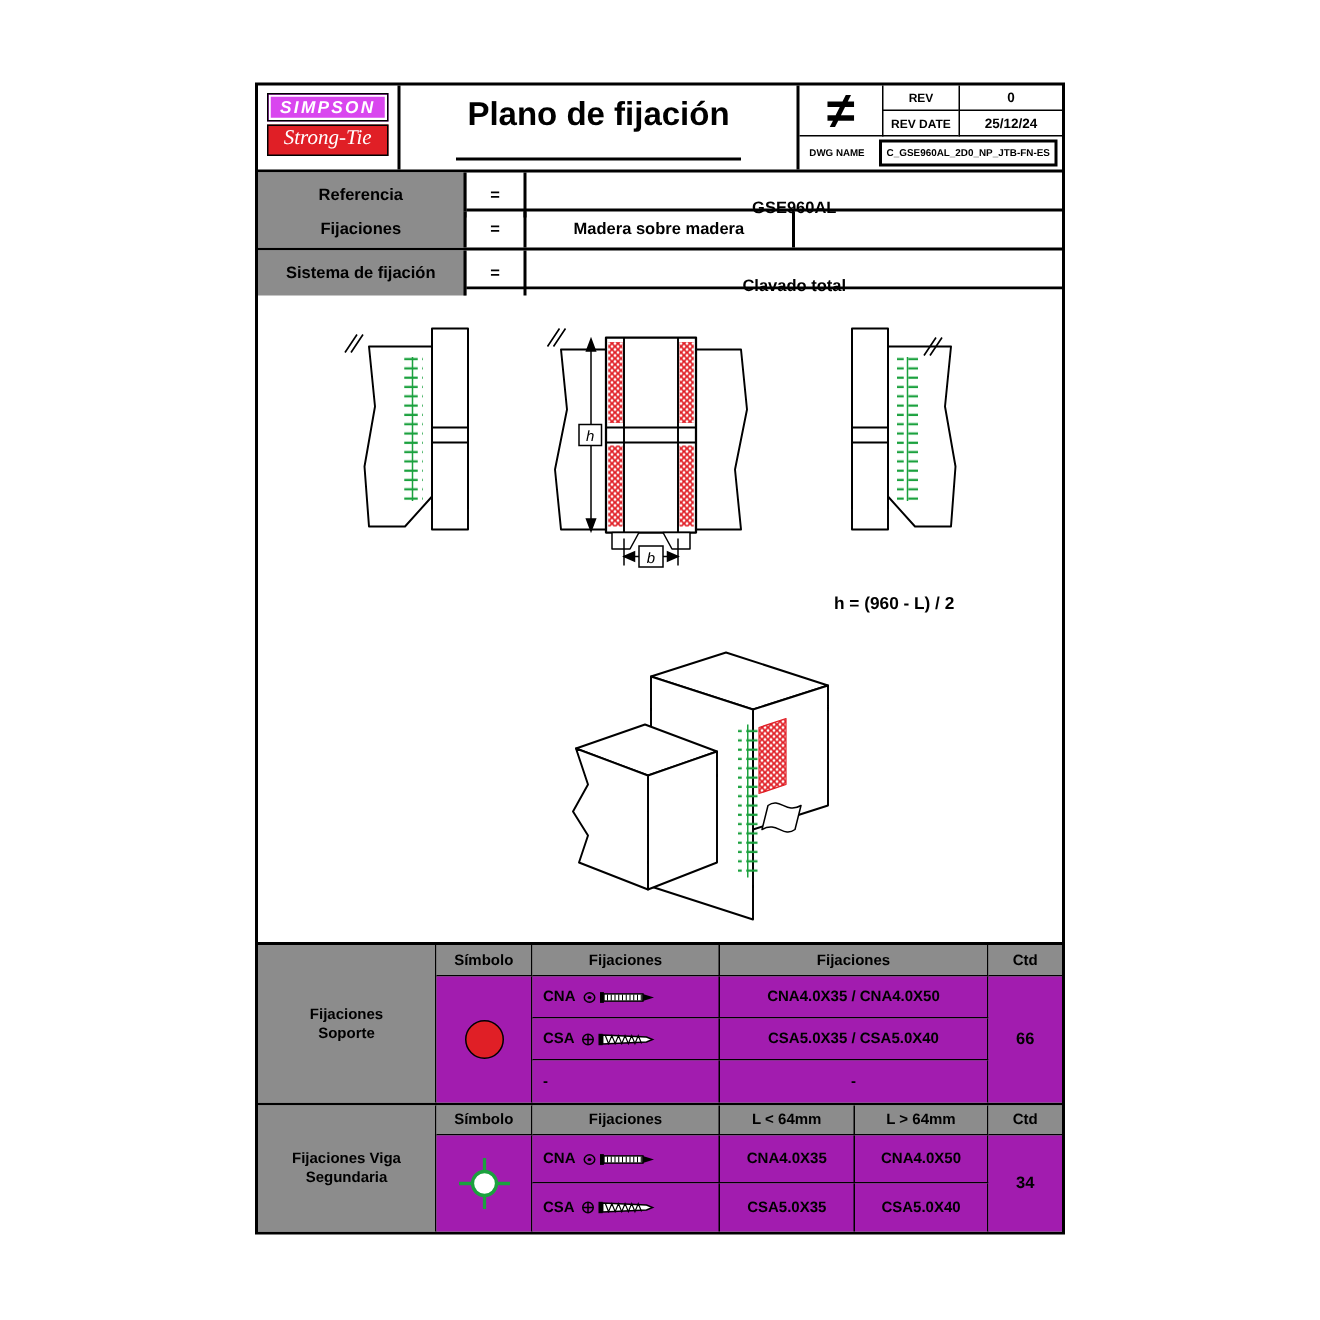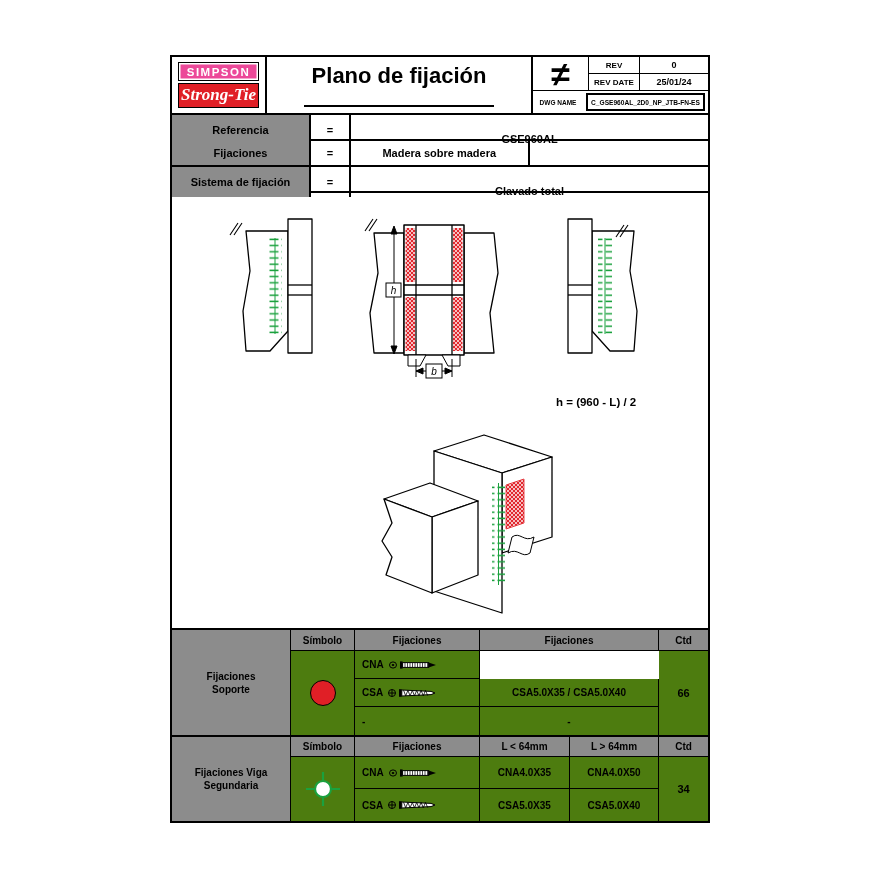--- a/index.html
+++ b/index.html
@@ -5,25 +5,25 @@
   * { margin:0; padding:0; box-sizing:border-box; }
   html,body { width:880px; height:880px; background:#fff; overflow:hidden;
               font-family:"Liberation Sans", sans-serif; color:#000; }
   body { position:relative; }
 
   .sheet { position:absolute; left:170px; top:55px; width:540px; border:2px solid #000; background:#fff; }
 
   
   .hdr { display:grid; grid-template-columns:95px 1fr 177px; height:58px; border-bottom:2px solid #000; }
   .logo-cell { border-right:2px solid #000; padding:5px 6px 4px; display:flex; flex-direction:column; gap:2px; }
-  .logo-simpson { background:#ec4899; color:#fff; font-weight:bold; font-size:11.5px; letter-spacing:1.5px;
-                  text-align:center; padding:3px 0 2px; box-shadow:inset 0 0 0 1.5px #fff; border:1px solid #000; }
+  .logo-simpson { background:#d946ef; color:#fff; font-weight:bold; font-size:11.5px; letter-spacing:1.5px;
+                  text-align:center; padding:3px 0 2px; box-shadow:inset 0 0 0 1.5px #fff; border:1px solid #000;font-style:italic; }
   .logo-strongtie { background:var(--brand-red,#e01f26); color:#fff; border:1px solid #000;
-                    font-family:"Liberation Serif", serif; font-style:italic; font-weight:bold;
-                    font-size:17px; text-align:center; padding:1px 0 2px; }
+                    font-family:"Liberation Serif", serif; font-style:italic; font-weight:normal;
+                    font-size:14px; text-align:center; padding:1px 0 2px; }
   .title-cell { display:flex; align-items:center; justify-content:center; }
   .title { font-size:22px; font-weight:bold; border-bottom:2.5px solid #000; padding:0 8px 16px; white-space:nowrap; }
   .revblock { border-left:2px solid #000; display:grid; grid-template-columns:55px 51px 1fr; grid-template-rows:17px 17px 1fr; }
   .projcell { grid-row:1/3; grid-column:1; display:flex; align-items:center; justify-content:center;
               font-size:34px; font-weight:bold; line-height:1; border-bottom:1px solid #000; }
   .rcell { border-left:1px solid #000; border-bottom:1px solid #000; display:flex; align-items:center; justify-content:center; font-weight:bold; }
   .rlabel { font-size:8px; }
   .rval { font-size:9px; }
   .dwgrow { grid-column:1/4; grid-row:3; display:flex; align-items:stretch; }
   .dwglabel { width:50px; font-size:6.5px; font-weight:bold; display:flex; align-items:center; justify-content:center; }
@@ -39,21 +39,21 @@
   .ival.splitL { border-right:2px solid #000; }
 
   
   .draw { height:437px; border-bottom:2px solid #000; background:#fff; }
   .draw svg { display:block; }
 
   
   .ft { display:grid; }
   .ft1 { grid-template-columns:119px 64px 125px 179px 49px; grid-template-rows:21px 28px 28px 28px; border-bottom:2px solid #000; }
   .ft2 { grid-template-columns:119px 64px 125px 90px 89px 49px; grid-template-rows:20px 32px 32px; }
-  .tc { border-right:1.2px solid #000; border-bottom:1.2px solid #000; background:#4d7c0f;
+  .tc { border-right:1.2px solid #000; border-bottom:1.2px solid #000; background:#a21caf;
         display:flex; align-items:center; justify-content:center; font-weight:bold; font-size:10px; }
   .noR { border-right:none; }
   .noB { border-bottom:none; }
   .gray { background:var(--cell-gray,#8c8c8c); }
   .stub { text-align:center; line-height:1.3; font-size:10px; padding:0 22px; }
   .codecell { justify-content:flex-start; padding-left:7px; gap:4px; }
   .ctdcell { font-size:11px; }
   .red-circle { width:26px; height:26px; border-radius:50%; border:1.5px solid #000;
                 background:var(--brand-red,#e01f26); display:inline-block; }
 </style>
@@ -68,21 +68,21 @@
       <div class="logo-strongtie">Strong-Tie</div>
     </div>
     <div class="title-cell">
       <span class="title">Plano de fijación</span>
     </div>
     <div class="revblock">
       <div class="projcell">≠</div>
       <div class="rcell rlabel">REV</div>
       <div class="rcell rval">0</div>
       <div class="rcell rlabel">REV DATE</div>
-      <div class="rcell rval">25/01/24</div>
+      <div class="rcell rval">25/12/24</div>
       <div class="dwgrow">
         <span class="dwglabel">DWG NAME</span>
         <span class="dwgval">C_GSE960AL_2D0_NP_JTB-FN-ES</span>
       </div>
     </div>
   </div>
 
   <div>
     <div class="irow">
       <div class="ilabel">Referencia</div>
@@ -197,20 +197,21 @@
       <span>CNA</span>
       <svg width="52" height="12" viewBox="0 0 52 12">
         <ellipse cx="5" cy="6" rx="3.5" ry="3.1" fill="none" stroke="#000" stroke-width="1"></ellipse>
         <ellipse cx="5" cy="6" rx="1.3" ry="1" fill="#000"></ellipse>
         <rect x="12" y="2.4" width="2.6" height="7.2" fill="#000"></rect>
         <rect x="14.6" y="3.6" width="26" height="4.8" fill="#fff" stroke="#000" stroke-width="1"></rect>
         <path d="M17,4 V8 M19.5,4 V8 M22,4 V8 M24.5,4 V8 M27,4 V8 M29.5,4 V8 M32,4 V8 M34.5,4 V8 M37,4 V8 M39.5,4 V8" stroke="#000" stroke-width="0.7"></path>
         <path d="M40.6,3.6 L48,6 L40.6,8.4 Z" fill="#000"></path>
       </svg>
     </div>
+    <div class="tc" style="grid-area:2/4/3/5;">CNA4.0X35 / CNA4.0X50</div>
 
     <div class="tc codecell" style="grid-area:3/3/4/4;">
       <span>CSA</span>
       <svg width="52" height="12" viewBox="0 0 52 12">
         <circle cx="5" cy="6" r="3.5" fill="none" stroke="#000" stroke-width="1"></circle>
         <path d="M1.5,6 H8.5 M5,2.5 V9.5" stroke="#000" stroke-width="1"></path>
         <rect x="12" y="2.2" width="2.8" height="7.6" fill="#000"></rect>
         <path d="M14.8,3 L44,4.4 L48,6 L44,7.6 L14.8,9 Z" fill="#fff" stroke="#000" stroke-width="1"></path>
         <path d="M16.5,3.2 l2.2,5.6 l2.2,-5.4 l2.2,5.4 l2.2,-5.4 l2.2,5.4 l2.2,-5.4 l2.2,5.4 l2.2,-5.4 l2.2,5.4 l2.2,-5.4 l2.2,5.2" fill="none" stroke="#000" stroke-width="0.8"></path>
       </svg>

